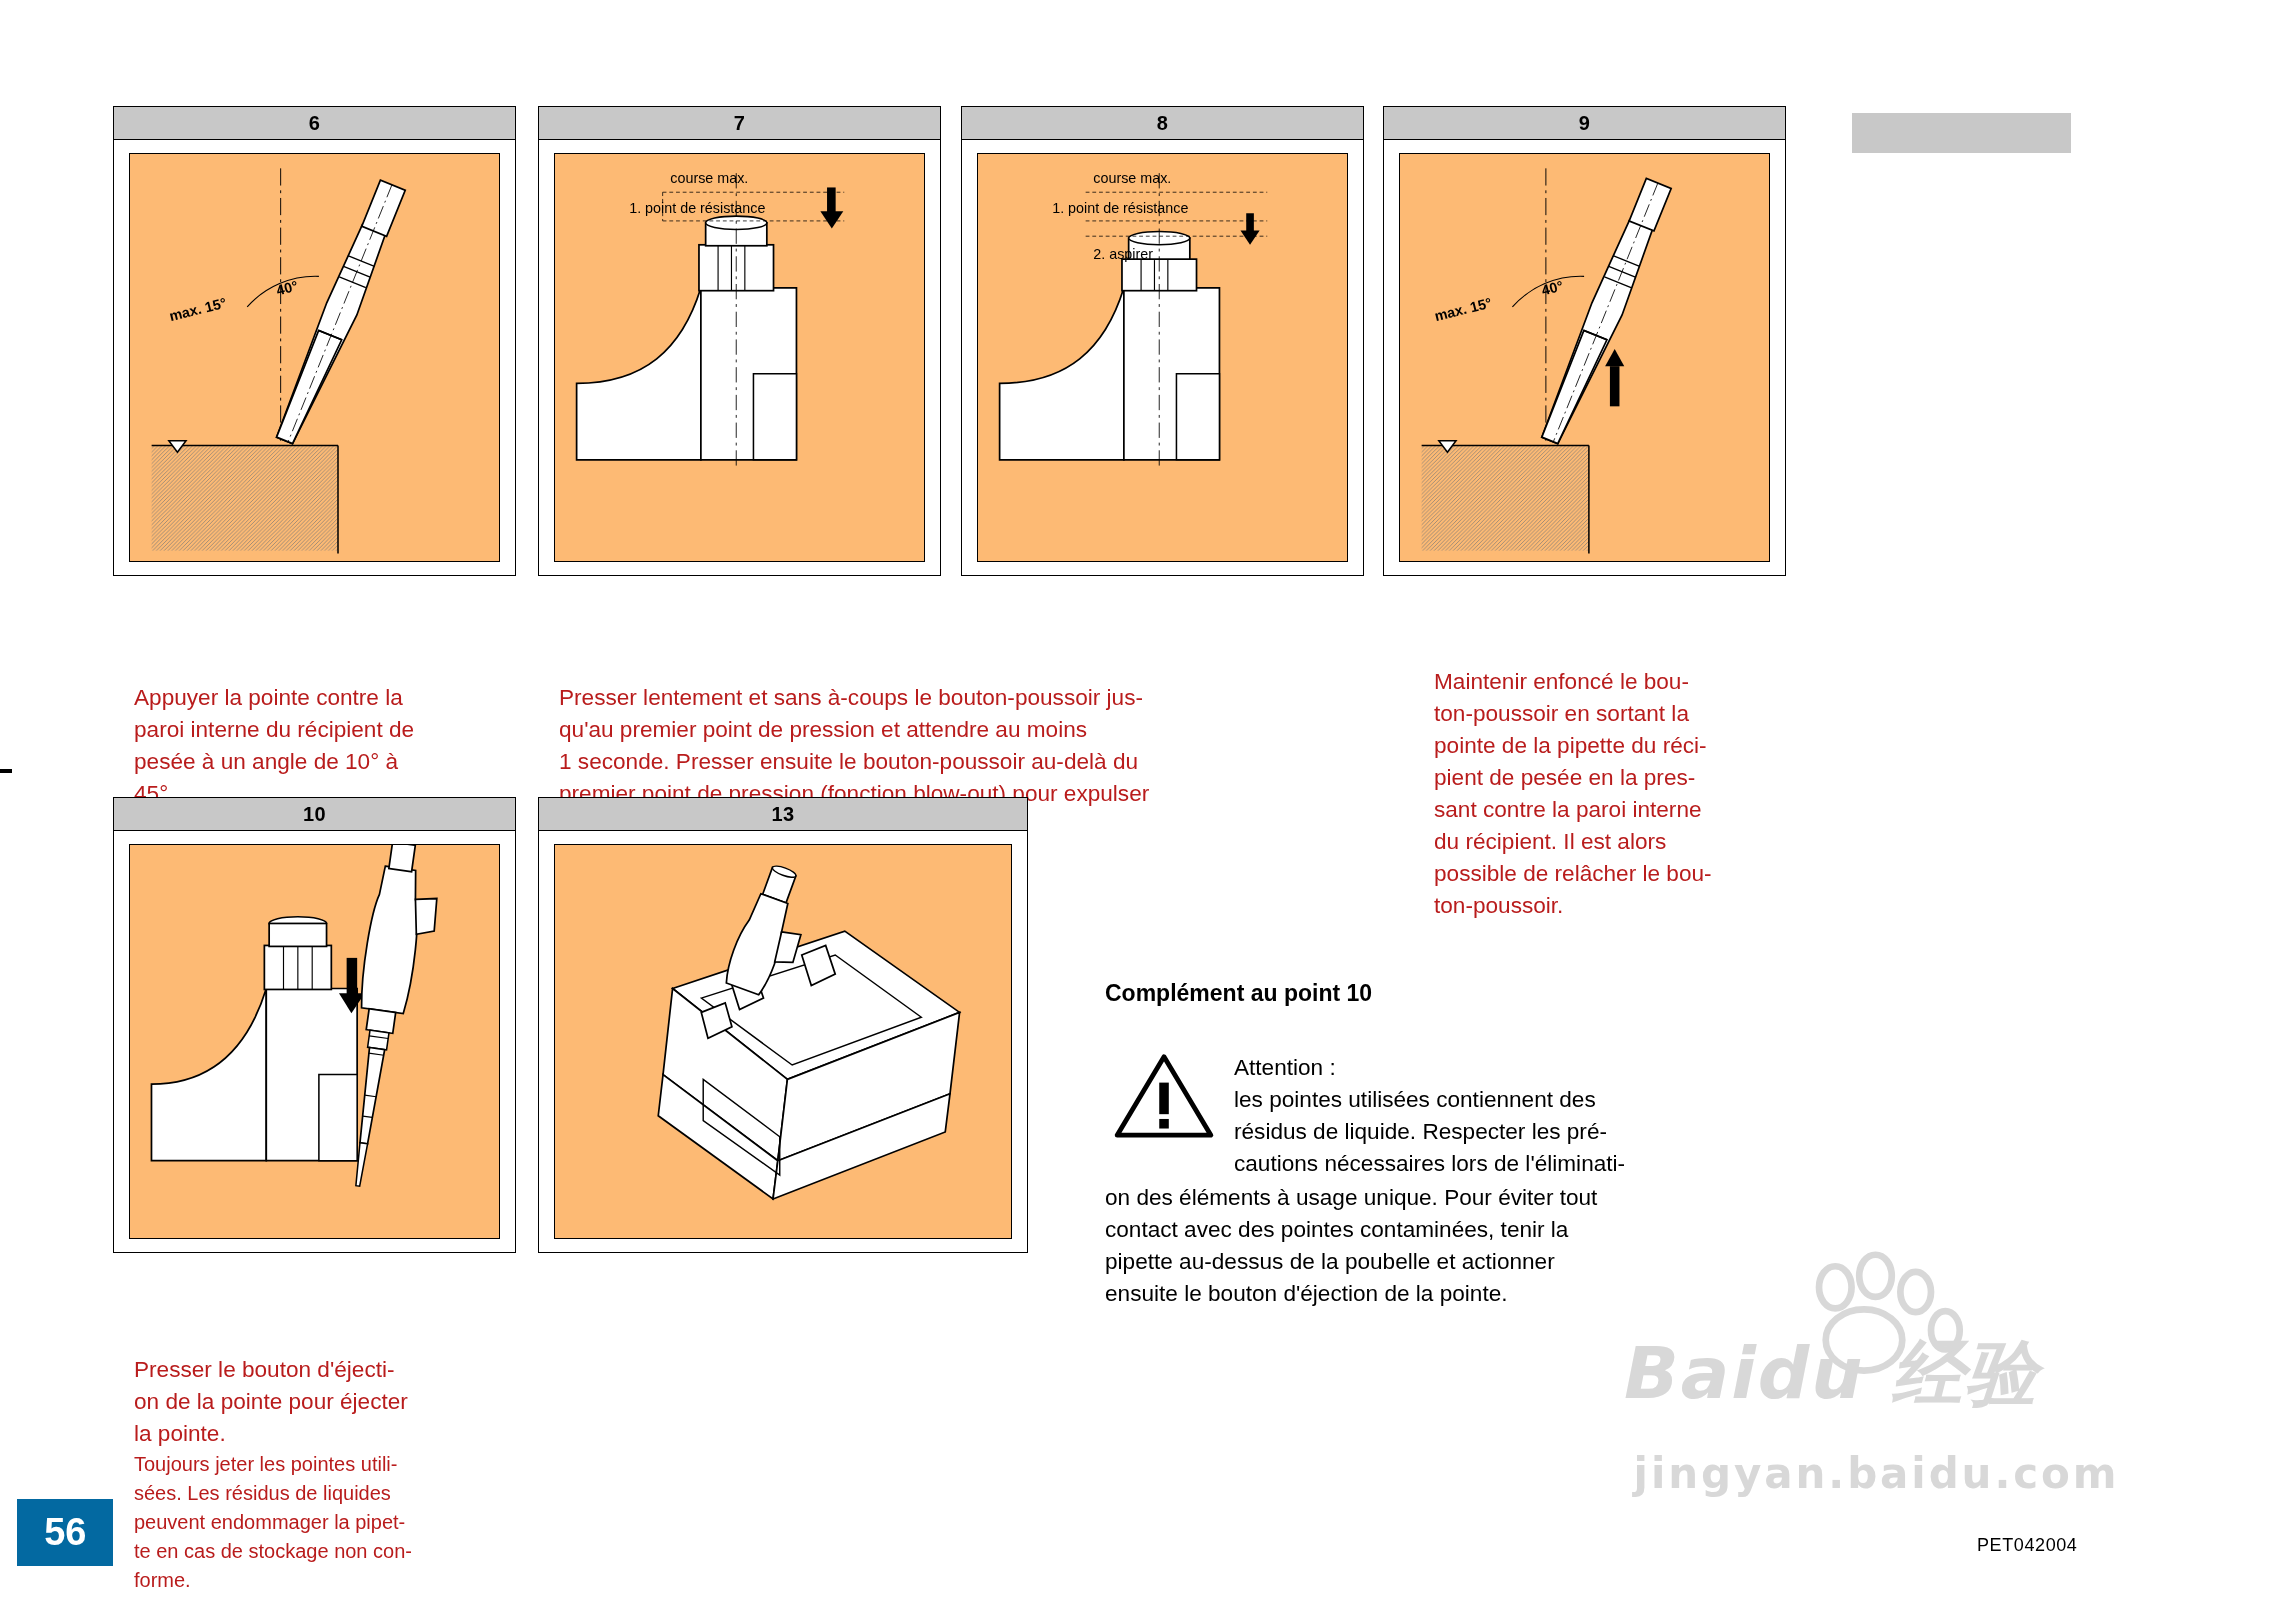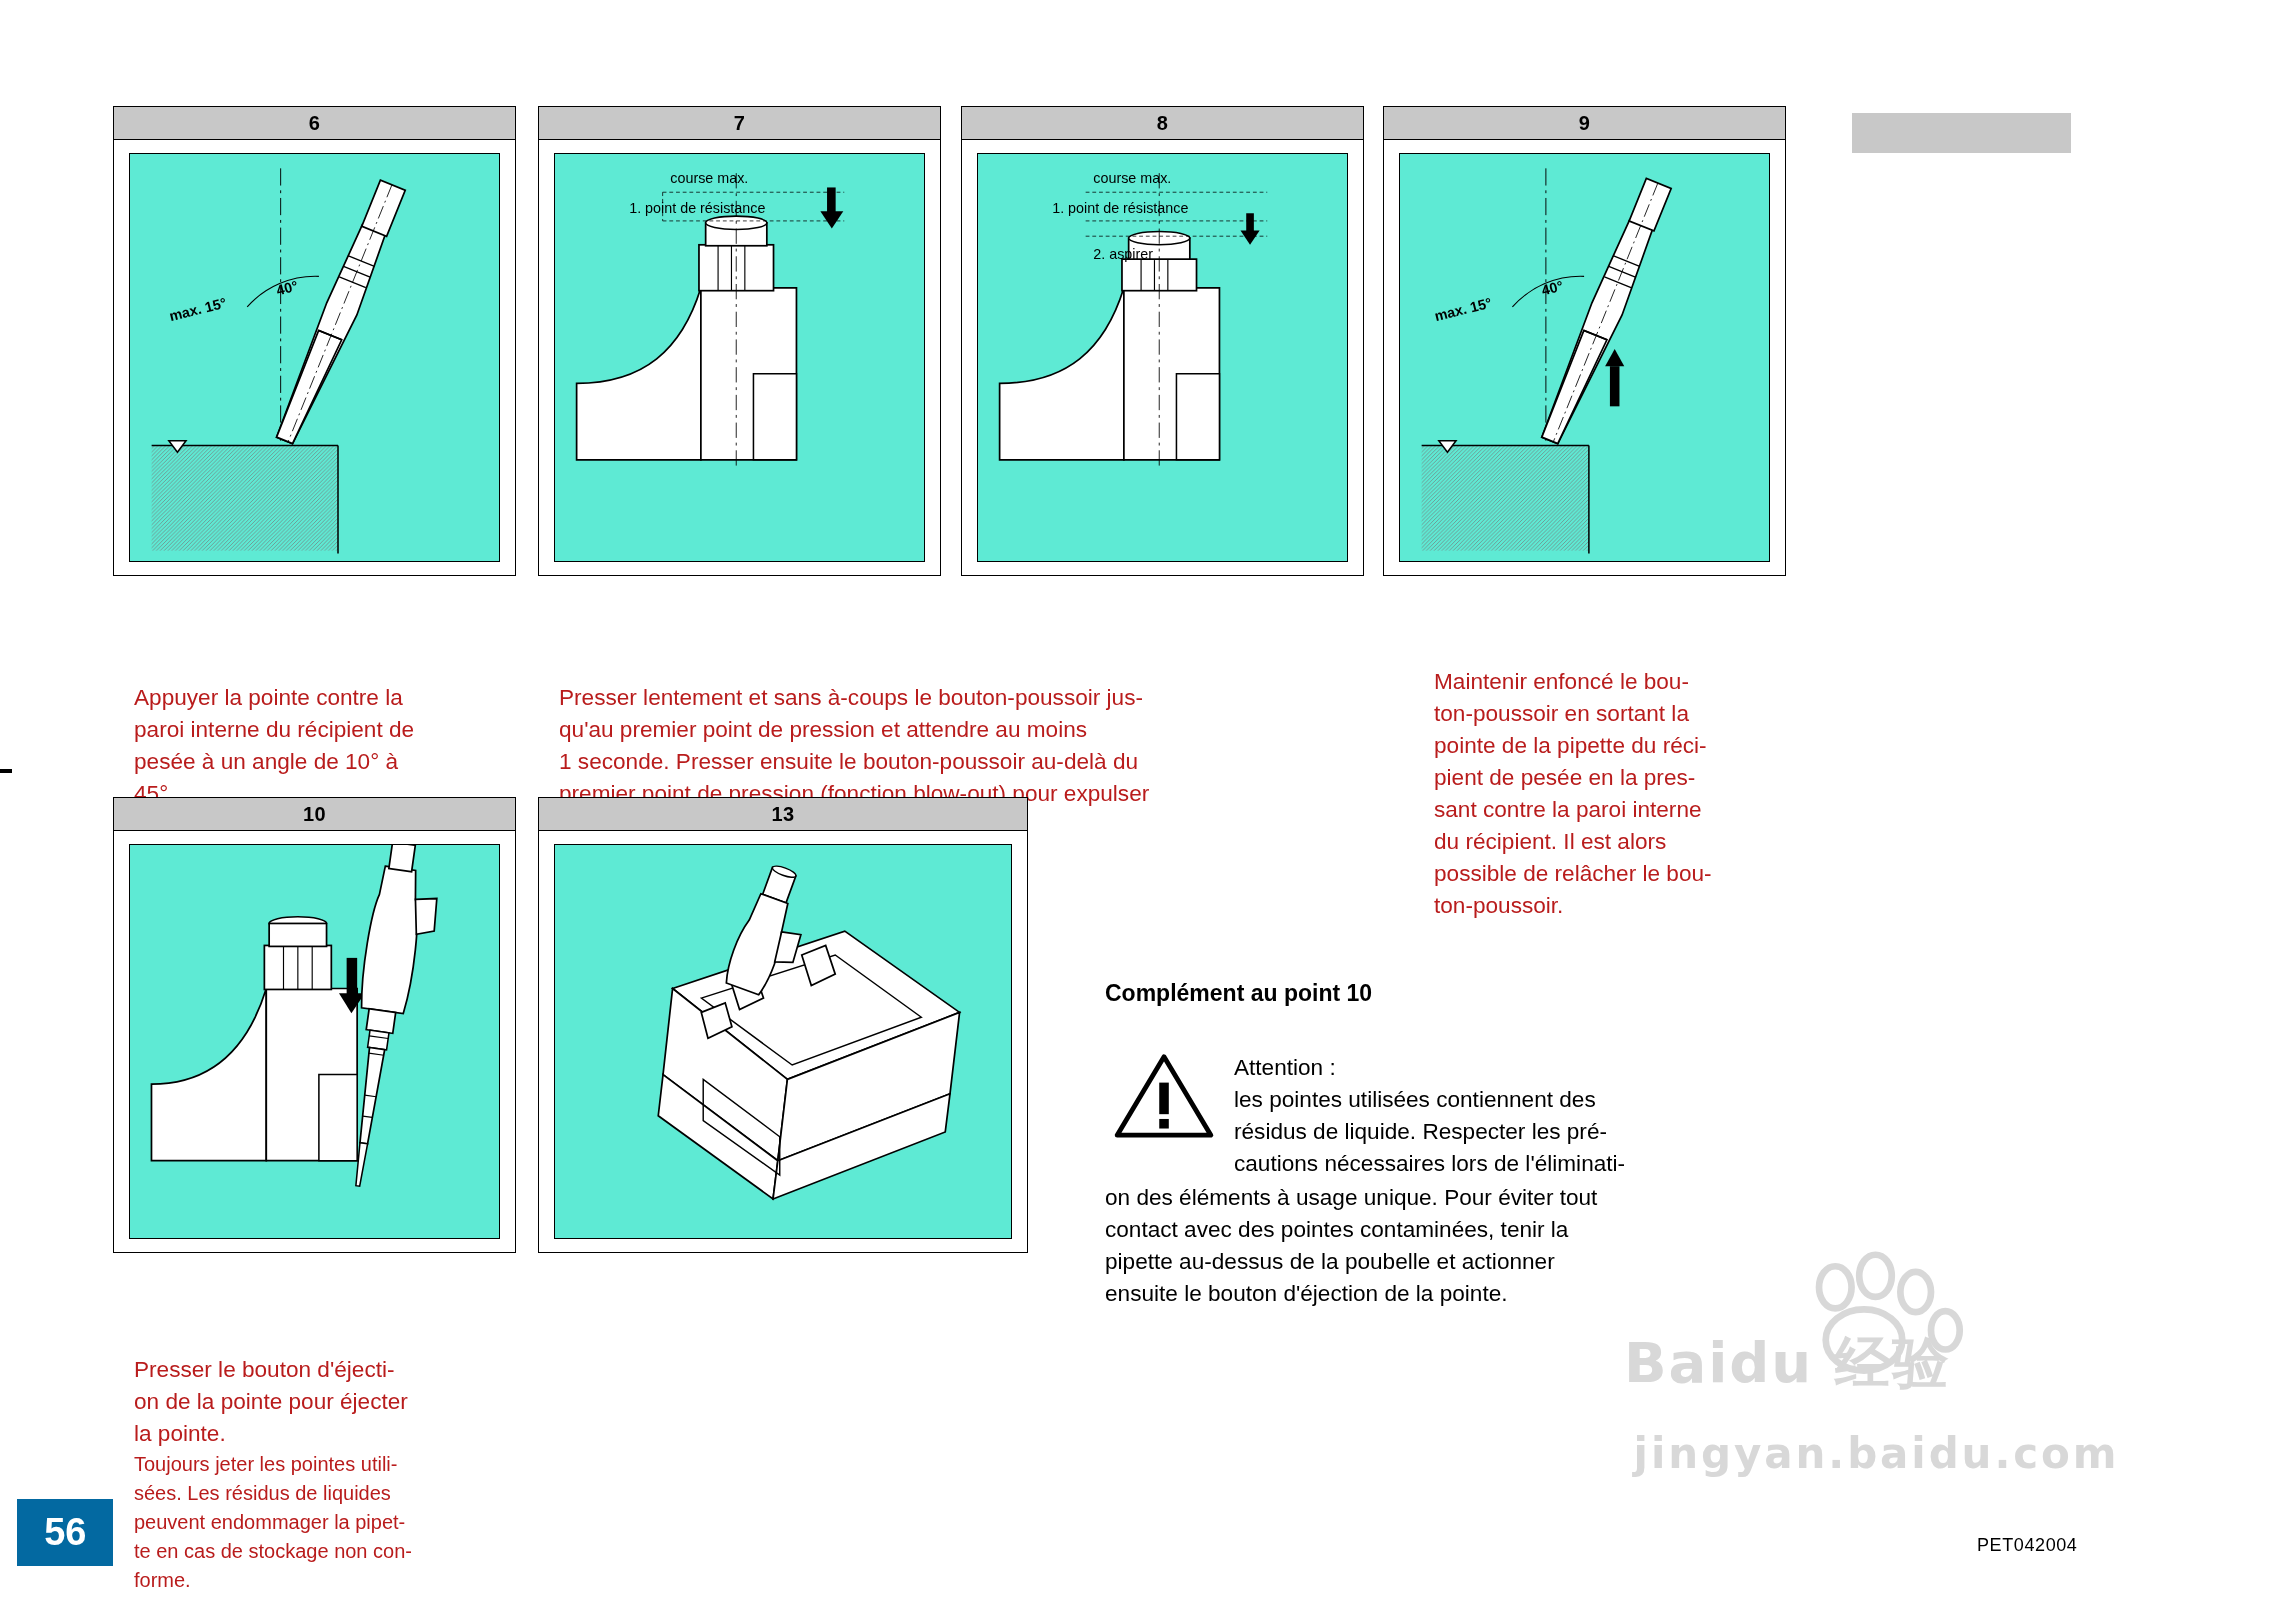--- a/index.html
+++ b/index.html
@@ -30,21 +30,21 @@
     border: 1.9px solid #000;
     background: #ffffff;
     position: relative;
     overflow: hidden;
   }
   .fig-inner {
     position: absolute;
     left: 15.4px; right: 15.4px; top: 13.4px; bottom: 13.4px;
     border: 1px solid #000;
     overflow: hidden;
-    background: #5eead4;
+    background: #fdba74;
   }
   .caption {
     position: absolute;
     font-size: 22.6px;
     line-height: 32px;
     color: #b91c1c;
     white-space: pre-wrap;
   }
   .caption.small {
     font-size: 20px;
@@ -90,21 +90,21 @@
   }
 
   
   .watermark {
     position: absolute;
     color: #d8d8d8;
     font-weight: bold;
     font-family: "DejaVu Sans", sans-serif;
     user-select: none;
   }
-  .wm1 { font-size: 56px; letter-spacing: 1.9px; }
+  .wm1 { font-size: 72px; letter-spacing: 1.9px; font-style: italic; }
   .wm2 { font-size: 42px; letter-spacing: 2.9px; }
 
   svg { display: block; }
   .lbl { font-family: "Liberation Sans", sans-serif; font-size: 15px; }
   .lbl-b { font-family: "Liberation Sans", sans-serif; font-size: 15px; font-weight: bold;}
 </style>
 </head>
 <body>
 
 <div class="grey-block" style="left:1852px; top:113px; width:219px; height:40px;"></div>

